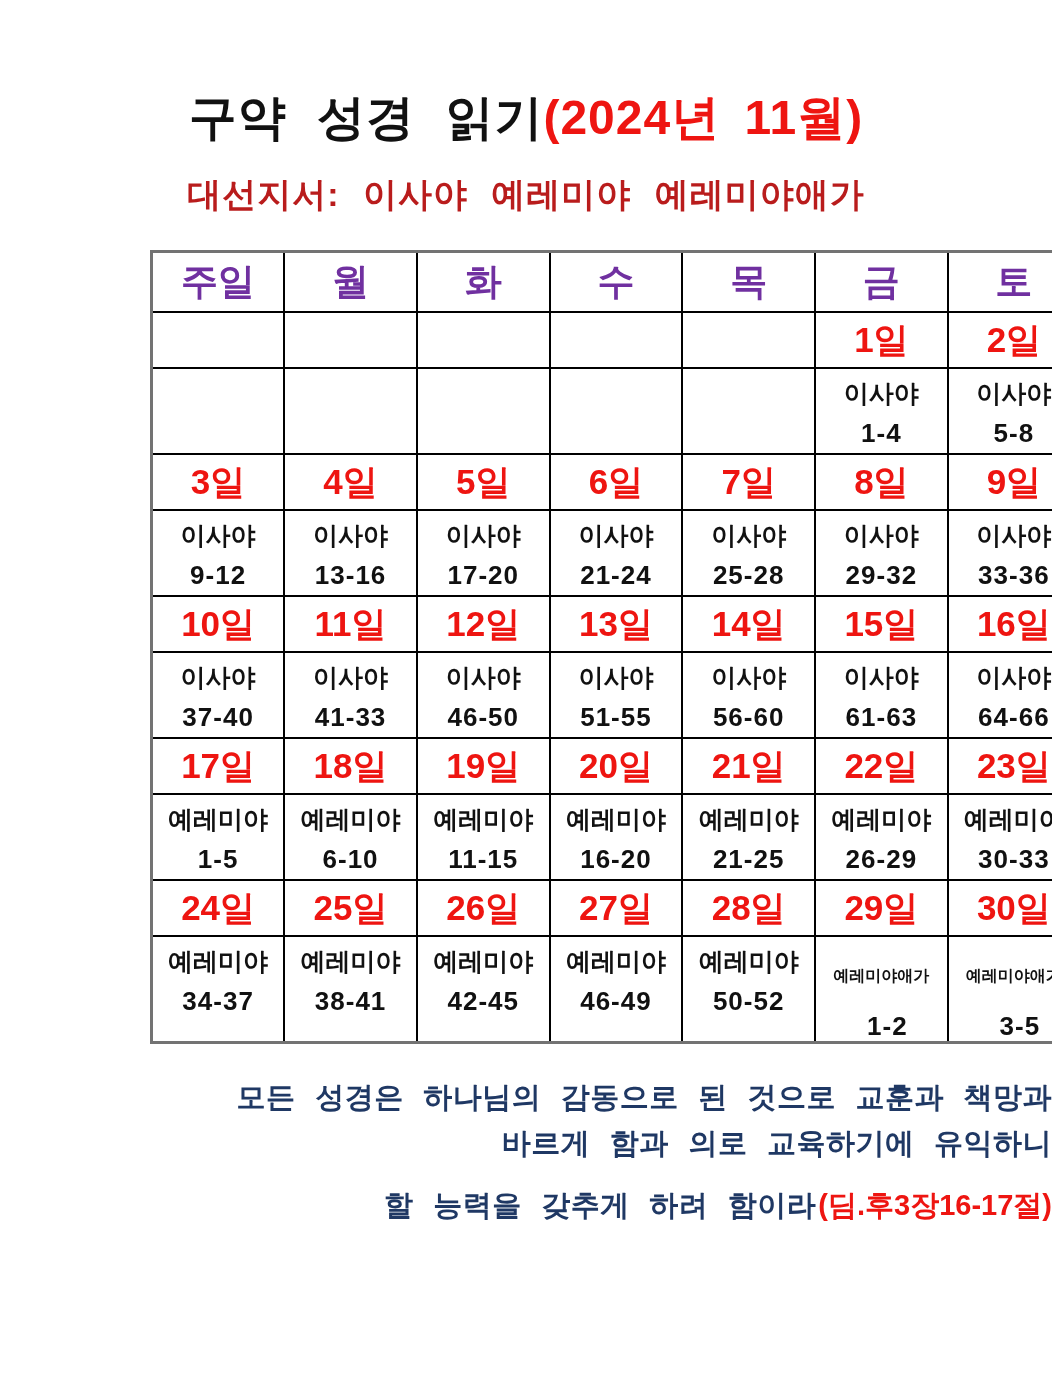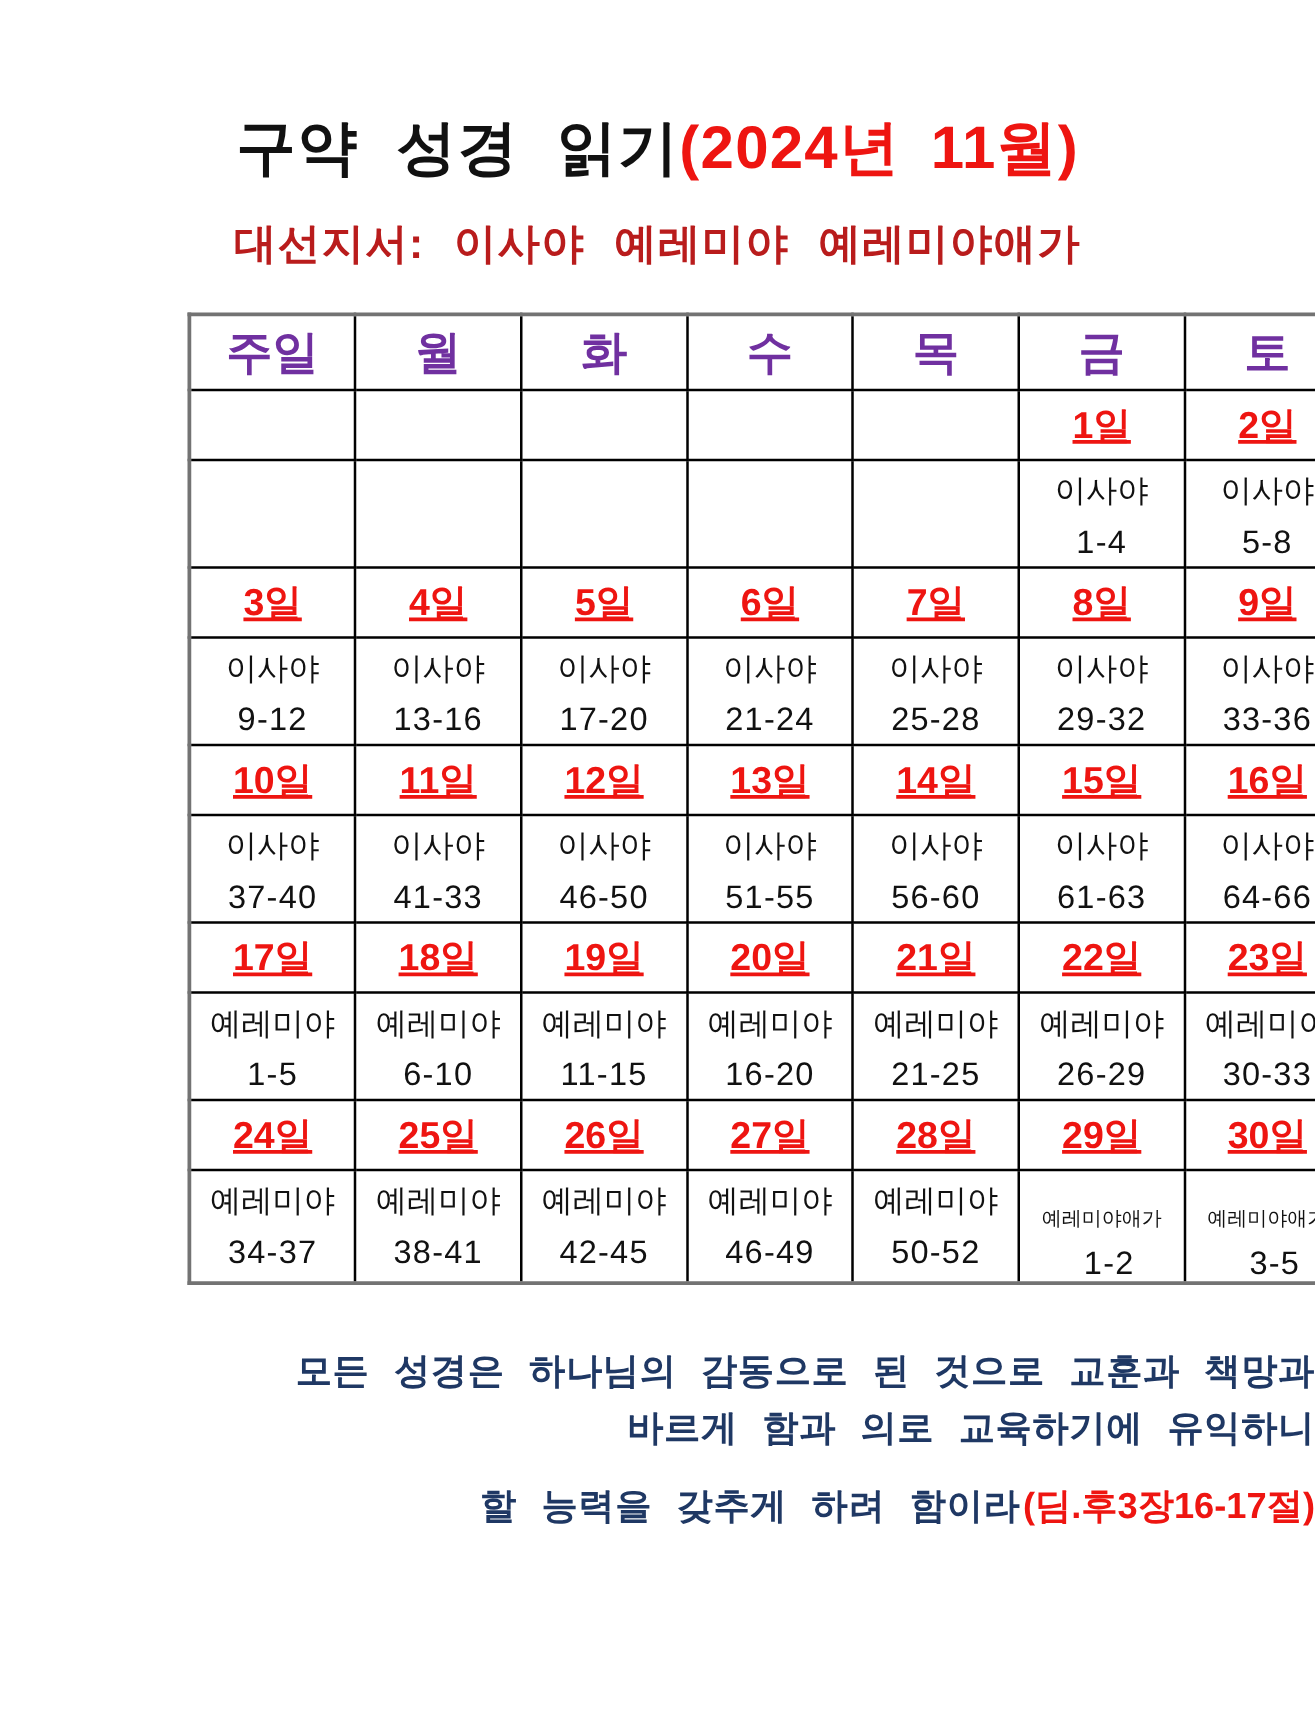--- a/index.html
+++ b/index.html
@@ -52,49 +52,48 @@
     overflow: hidden;
   }
   th.day-header {
     height: 58px;
     font-size: 37px;
     font-weight: bold;
     color: var(--weekday-header, #7030a0);
   }
   tr.day-row td {
     height: 54px;
-    font-size: 30px;
+    font-size: 35px;
     font-weight: bold;
     color: var(--day-number, #ee1511);
-    text-decoration: underline;
   }
   tr.read-row td {
     height: 84px;
-    font-weight: normal;
+    font-weight: bold;
     color: var(--reading-text, #111111);
     vertical-align: top;
   }
   tr.read-row .book {
     margin-top: 9px;
     font-size: 25px;
     line-height: 30px;
   }
   tr.read-row .range {
     margin-top: 10px;
     font-size: 26px;
     line-height: 30px;
     letter-spacing: 1px;
   }
   tr.read-row td.small .book {
     font-size: 16px;
     margin-top: 28px;
     line-height: 22px;
     letter-spacing: 0;
   }
-  tr.read-row td.small .range { margin-top: 8px; padding-left: 12px; }
+  tr.read-row td.small .range { margin-top: 24px; padding-left: 12px; }
   .verse {
     position: absolute;
     left: 0;
     width: 100%;
     text-align: right;
     color: var(--verse-text, #1f3864);
     font-size: 29px;
     font-weight: bold;
     line-height: 46px;
     word-spacing: 11px;

